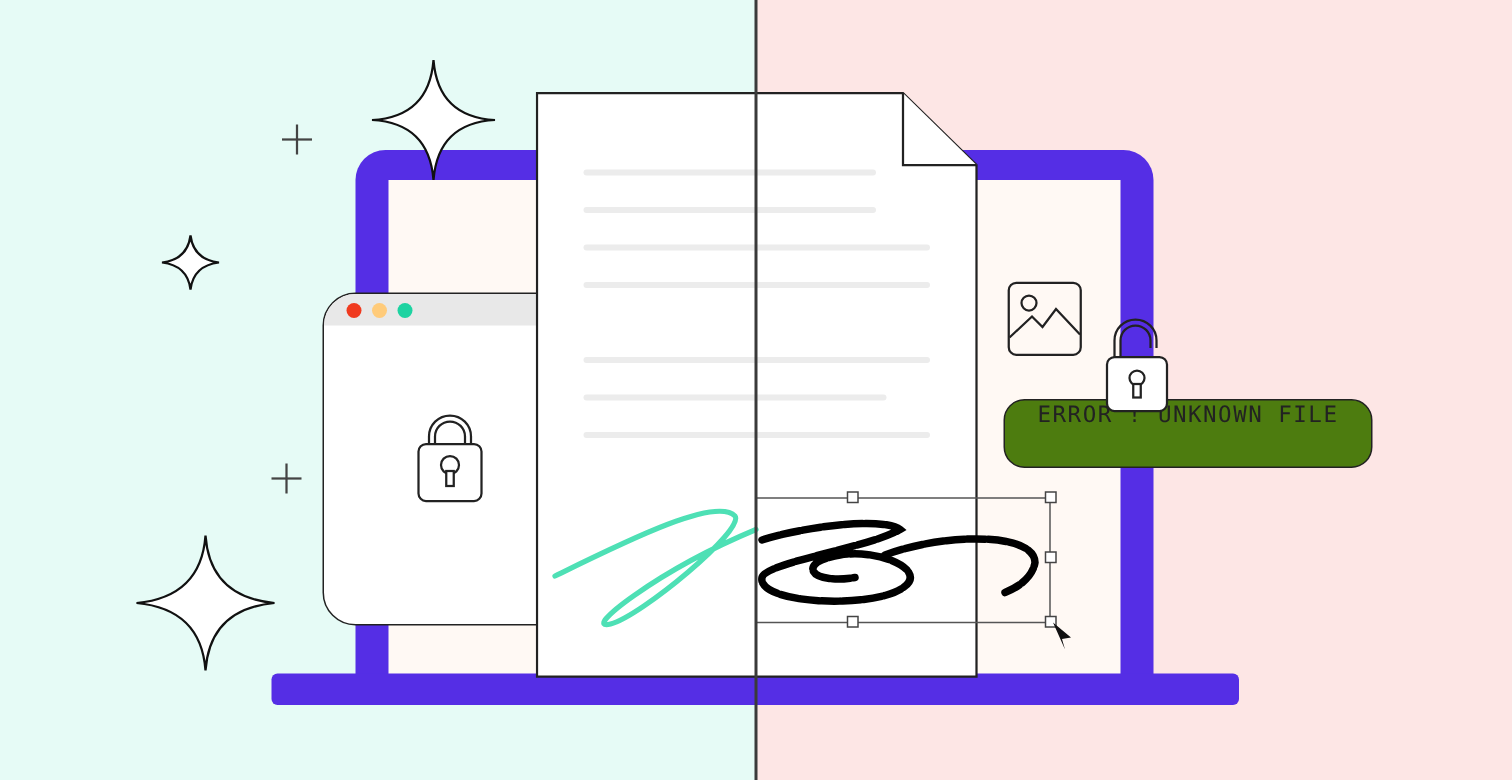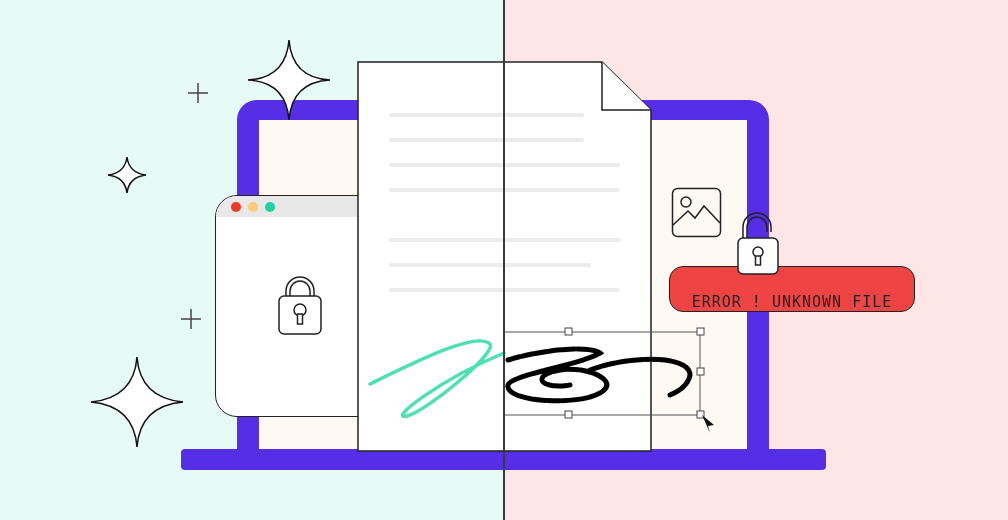--- a/index.html
+++ b/index.html
@@ -7,21 +7,21 @@
   .bg-left{position:absolute;left:0;top:0;width:504px;height:520px;background:#e6fbf6;}
   .bg-right{position:absolute;left:504px;top:0;width:504px;height:520px;background:#fde6e5;}
   .divider{position:absolute;left:503px;top:0;width:1.5px;height:520px;background:#3a3a3a;z-index:20;}
   .laptop-frame{position:absolute;left:237px;top:100px;width:532px;height:360px;background:#552ee5;border-radius:20px 20px 0 0;}
   .laptop-screen{position:absolute;left:259px;top:120px;width:488px;height:330px;background:#fff9f4;}
   .laptop-base{position:absolute;left:181px;top:449px;width:645px;height:21px;background:#552ee5;border-radius:4px;z-index:5;}
   .browser{position:absolute;left:215px;top:195px;width:150px;height:220px;background:#fff;border:1.5px solid #222;border-radius:22px 0 0 22px;overflow:hidden;z-index:3;}
   .browser-bar{height:21px;background:#e8e8e8;position:relative;}
   .dot{position:absolute;top:6px;width:10px;height:10px;border-radius:50%;}
   .doc{position:absolute;left:357px;top:61px;z-index:6;}
-  .error-pill{position:absolute;left:669px;top:266px;width:244px;height:44px;background:#ef4444;border:1.5px solid #222;border-radius:14px;z-index:8;display:flex;align-items:flex-end;justify-content:center;font-size:15px;letter-spacing:1px;color:#222;}
+  .error-pill{position:absolute;left:669px;top:266px;width:244px;height:44px;background:#4d7c0f;border:1.5px solid #222;border-radius:14px;z-index:8;display:flex;align-items:flex-start;justify-content:center;font-size:15px;letter-spacing:1px;color:#222;}
   .abs{position:absolute;}
 </style>
 </head>
 <body>
 
 <div class="bg-left"></div>
 <div class="bg-right"></div>
 
 <svg class="abs" style="left:0;top:0;z-index:2" width="1008" height="520">
   <g fill="#fff" stroke="#111" stroke-width="1.5">

